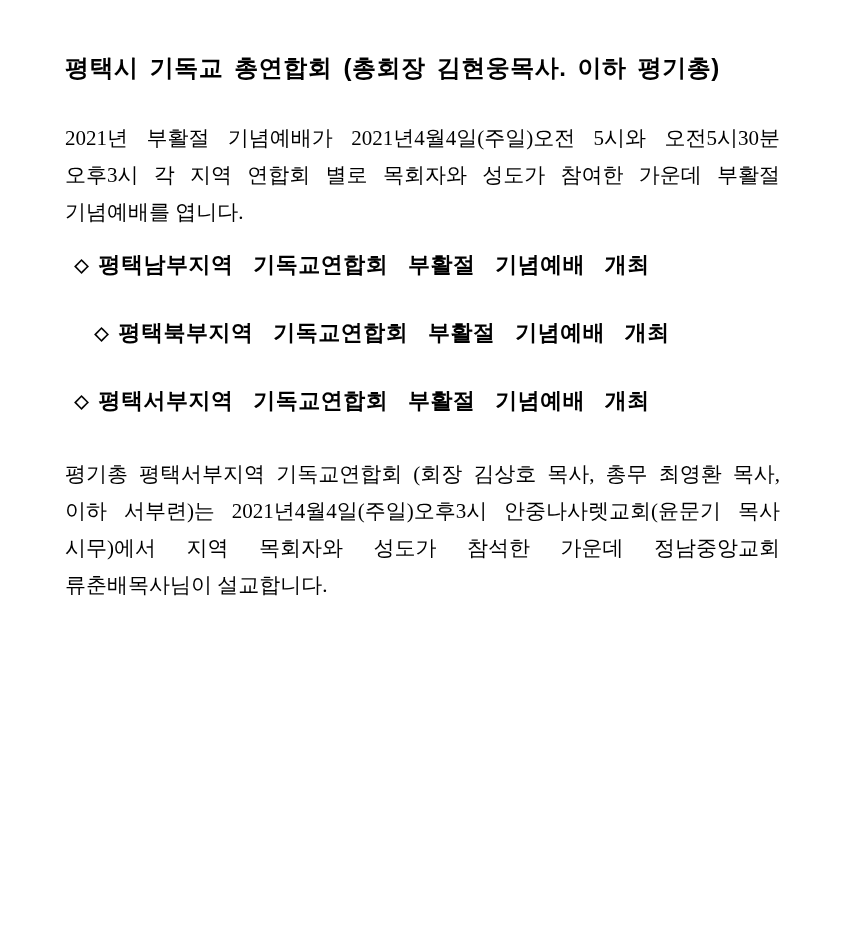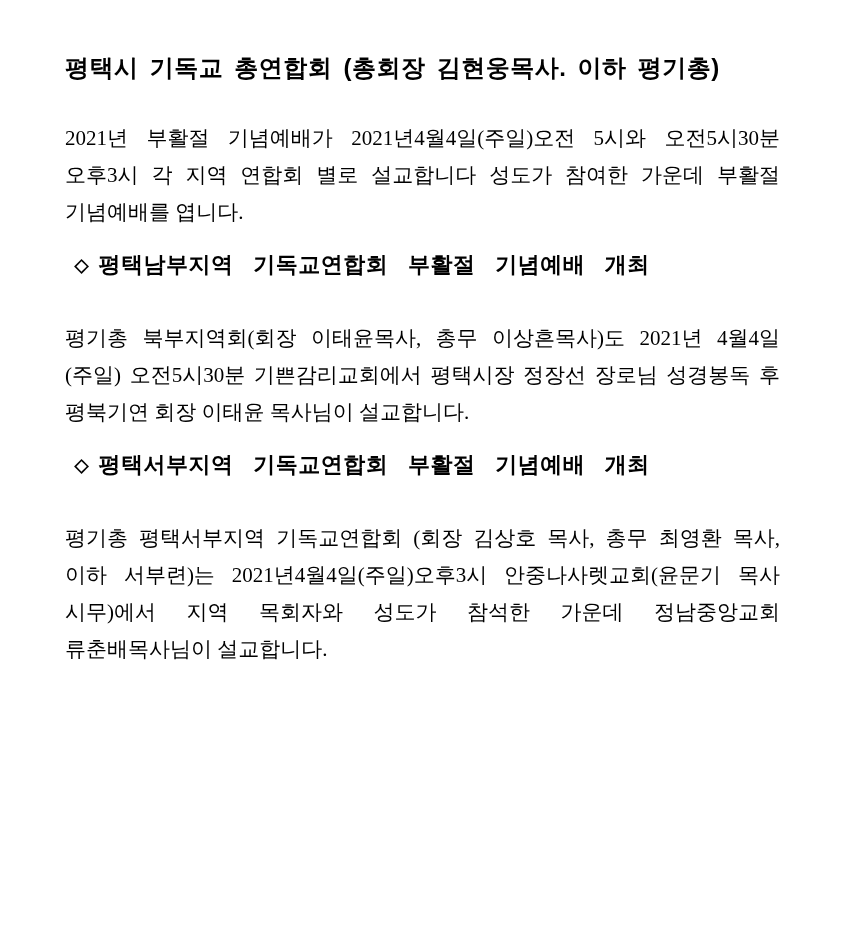--- a/index.html
+++ b/index.html
@@ -57,29 +57,31 @@
     vertical-align: -1px;
   }
 </style>
 </head>
 <body>
 
 <div class="page">
 
   <h1 class="doc-title">평택시 기독교 총연합회 (총회장 김현웅목사. 이하 평기총)</h1>
 
-  <p class="para">2021년 부활절 기념예배가 2021년4월4일(주일)오전 5시와 오전5시30분 오후3시 각 지역 연합회 별로 설교합니다 성도가 참여한 가운데 부활절 기념예배를 엽니다.</p>
+  <p class="para">2021년 부활절 기념예배가 2021년4월4일(주일)오전 5시와 오전5시30분 오후3시 각 지역 연합회 별로 목회자와 성도가 참여한 가운데 부활절 기념예배를 엽니다.</p>
 
   <h2 class="section-heading">
     <span class="diamond-bullet">◇</span><span>평택남부지역 기독교연합회 부활절 기념예배 개최</span>
   </h2>
 
 
+  <h2 class="section-heading indent-more">
+    <span class="diamond-bullet">◇</span><span>평택북부지역 기독교연합회 부활절 기념예배 개최</span>
+  </h2>
 
-  <p class="para">평기총 북부지역회(회장 이태윤목사, 총무 이상흔목사)도 2021년 4월4일(주일) 오전5시30분 기쁜감리교회에서 평택시장 정장선 장로님 성경봉독 후 평북기연 회장 이태윤 목사님이 설교합니다.</p>
 
   <h2 class="section-heading">
     <span class="diamond-bullet">◇</span><span>평택서부지역 기독교연합회 부활절 기념예배 개최</span>
   </h2>
 
   <p class="para">평기총 평택서부지역 기독교연합회 (회장 김상호 목사, 총무 최영환 목사, 이하 서부련)는 2021년4월4일(주일)오후3시 안중나사렛교회(윤문기 목사 시무)에서 지역 목회자와 성도가 참석한 가운데 정남중앙교회 류춘배목사님이 설교합니다.</p>
 
 </div>
 
 </body></html>

